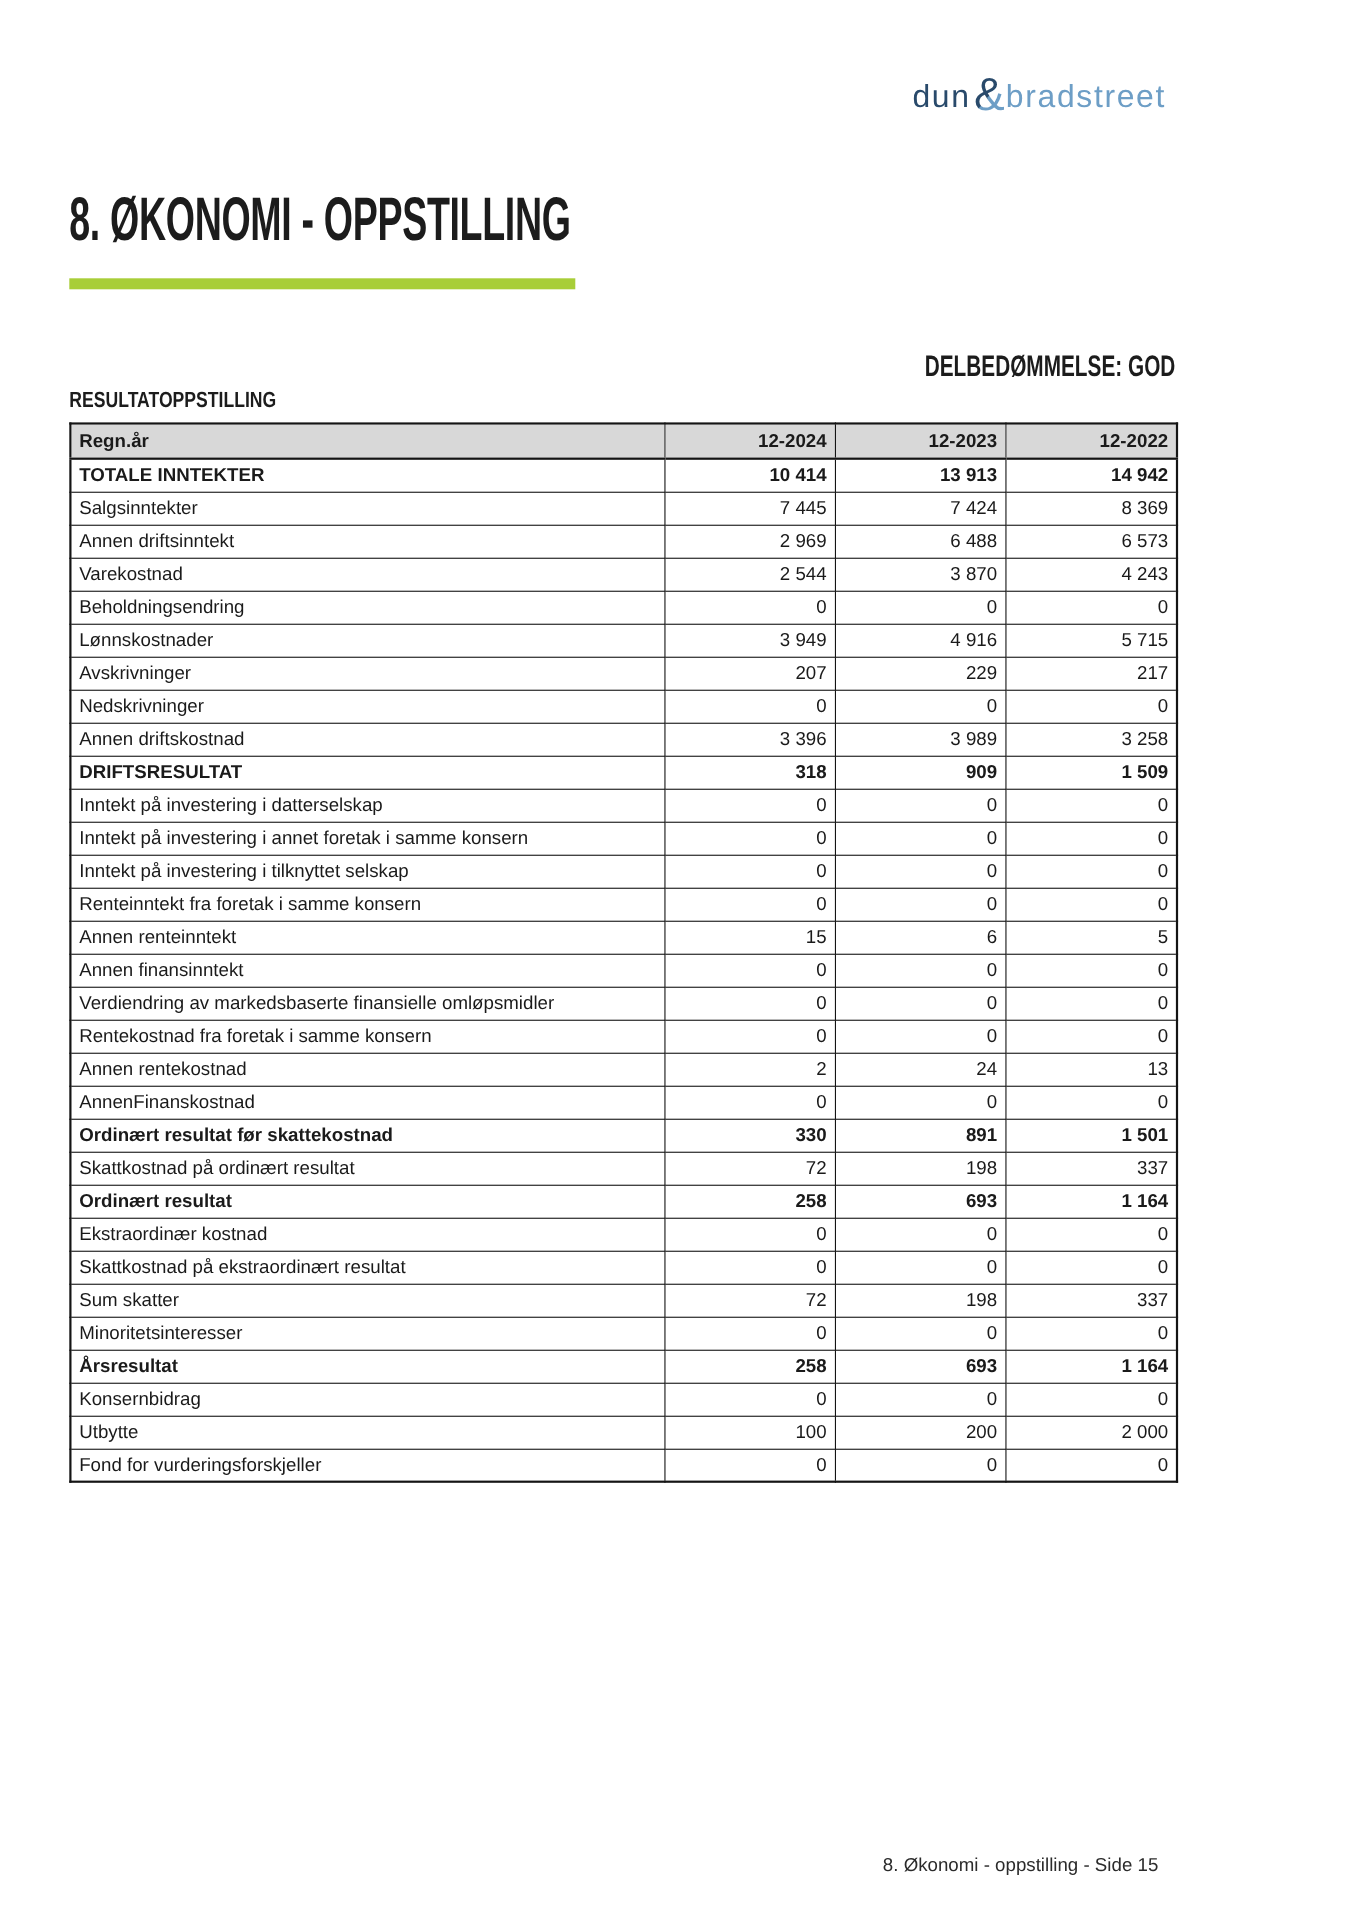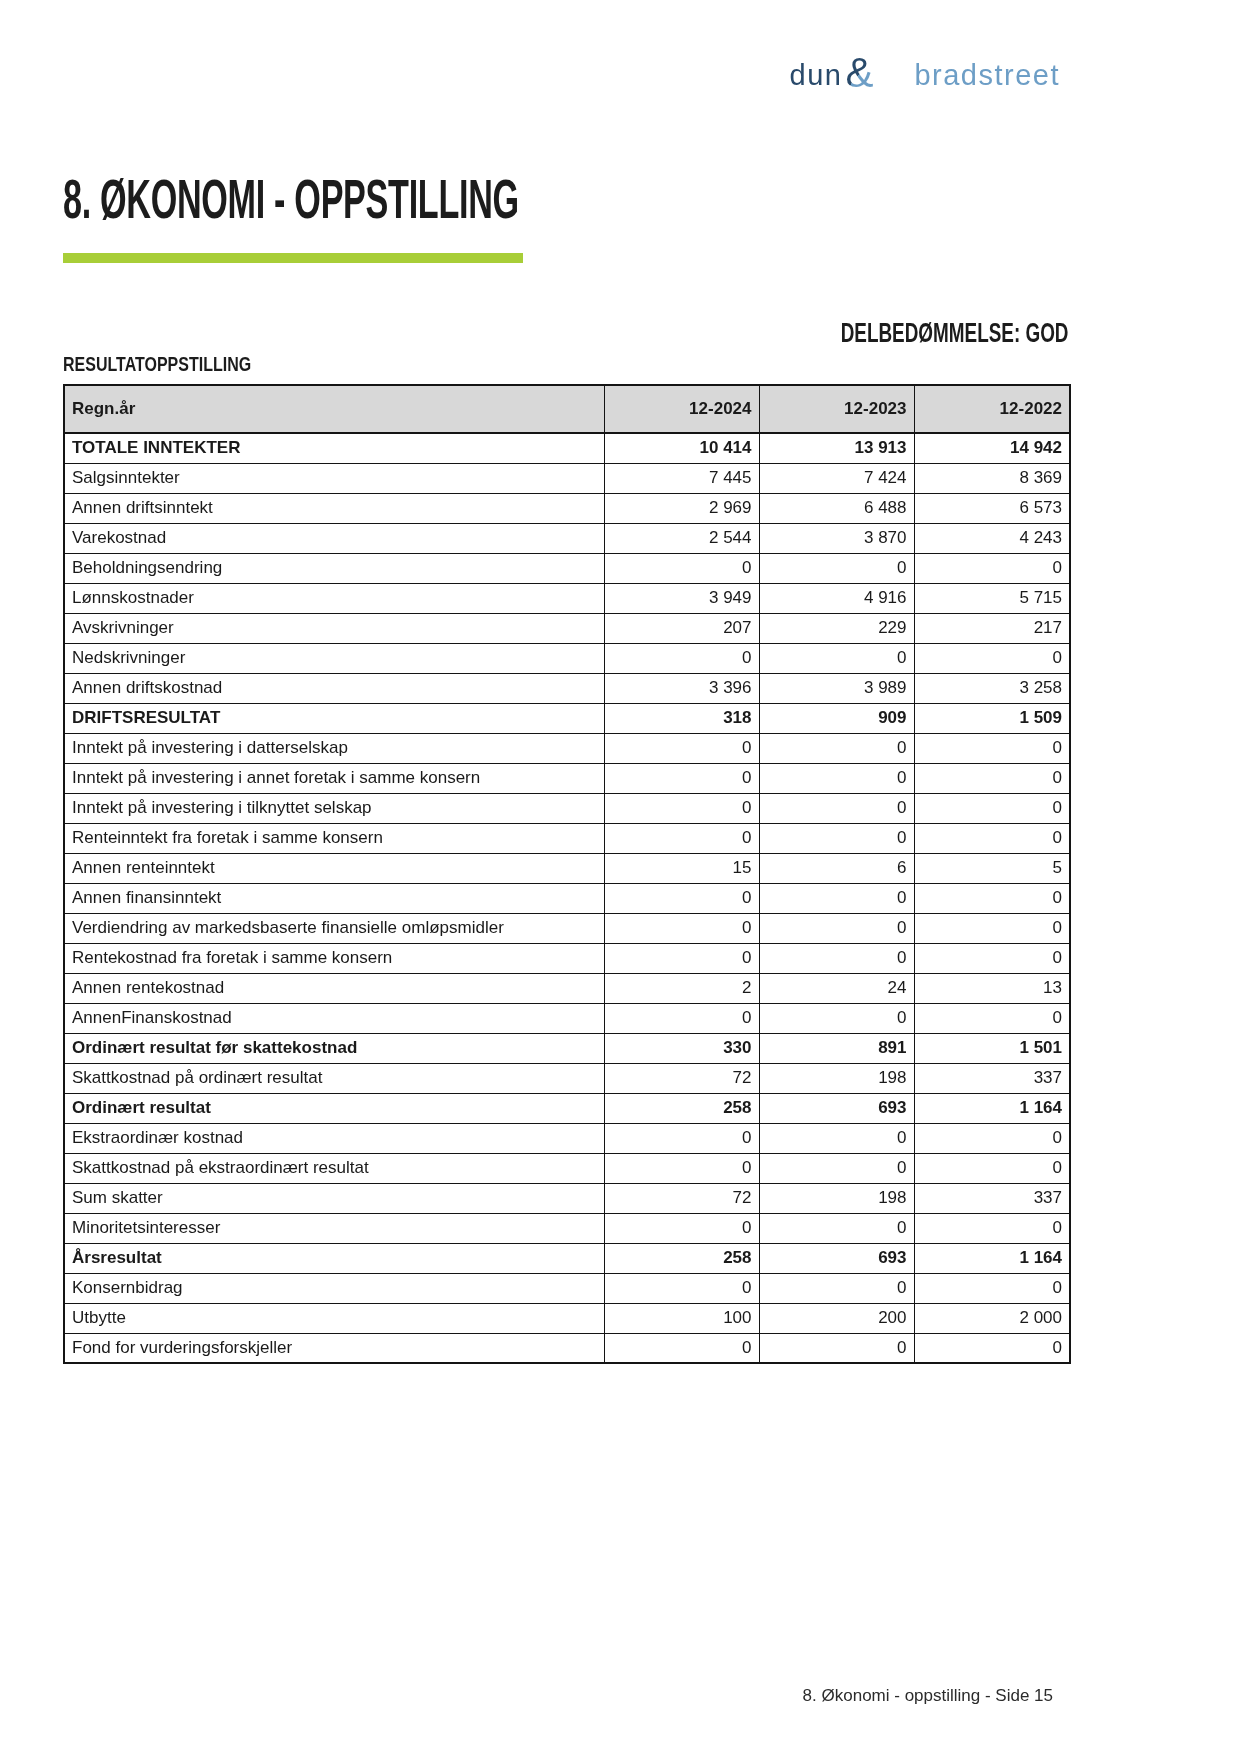--- a/index.html
+++ b/index.html
@@ -11,21 +11,21 @@
     background: #ffffff;
     margin: 0 auto;
     font-family: "Liberation Sans", sans-serif;
     color: #1a1a1a;
     overflow: hidden;
   }
 
   
   .logo {
     position: absolute;
-    top: 52px;
+    top: 65px;
     right: 181px;
     display: flex;
     align-items: center;
     white-space: nowrap;
   }
   .logo-dun {
     color: var(--logo-dark);
     font-size: 29px;
     font-weight: 400;
     letter-spacing: 1.5px;
@@ -38,21 +38,20 @@
     background: linear-gradient(130deg, var(--logo-dark) 52%, var(--logo-light) 52%);
     -webkit-background-clip: text;
     background-clip: text;
     color: transparent;
   }
   .logo-brad {
     color: var(--logo-light);
     font-size: 29px;
     font-weight: 400;
     letter-spacing: 1.5px;
-    margin-left: 40px;
   }
 
   
   .page-title {
     position: absolute;
     left: 63px;
     top: 166px;
     font-size: 56px;
     font-weight: 800;
     letter-spacing: -0.5px;
@@ -117,21 +116,21 @@
   table.result-table td {
     border: 1px solid #141414;
     height: 30px;
     padding: 0 7px;
     overflow: hidden;
     white-space: nowrap;
   }
   table.result-table { border: 2px solid #141414; }
   table.result-table thead th {
     background: var(--header-bg);
-    height: 48px;
+    height: 32px;
     border-bottom: 2px solid #141414;
     font-weight: 700;
   }
   th.label-cell, td.label-cell { text-align: left; }
   th.year-cell, td.value-cell { text-align: right; }
   tr.bold-row td { font-weight: 700; }
   td.neg { color: var(--negative-red); }
 
   
   .page-footer {

